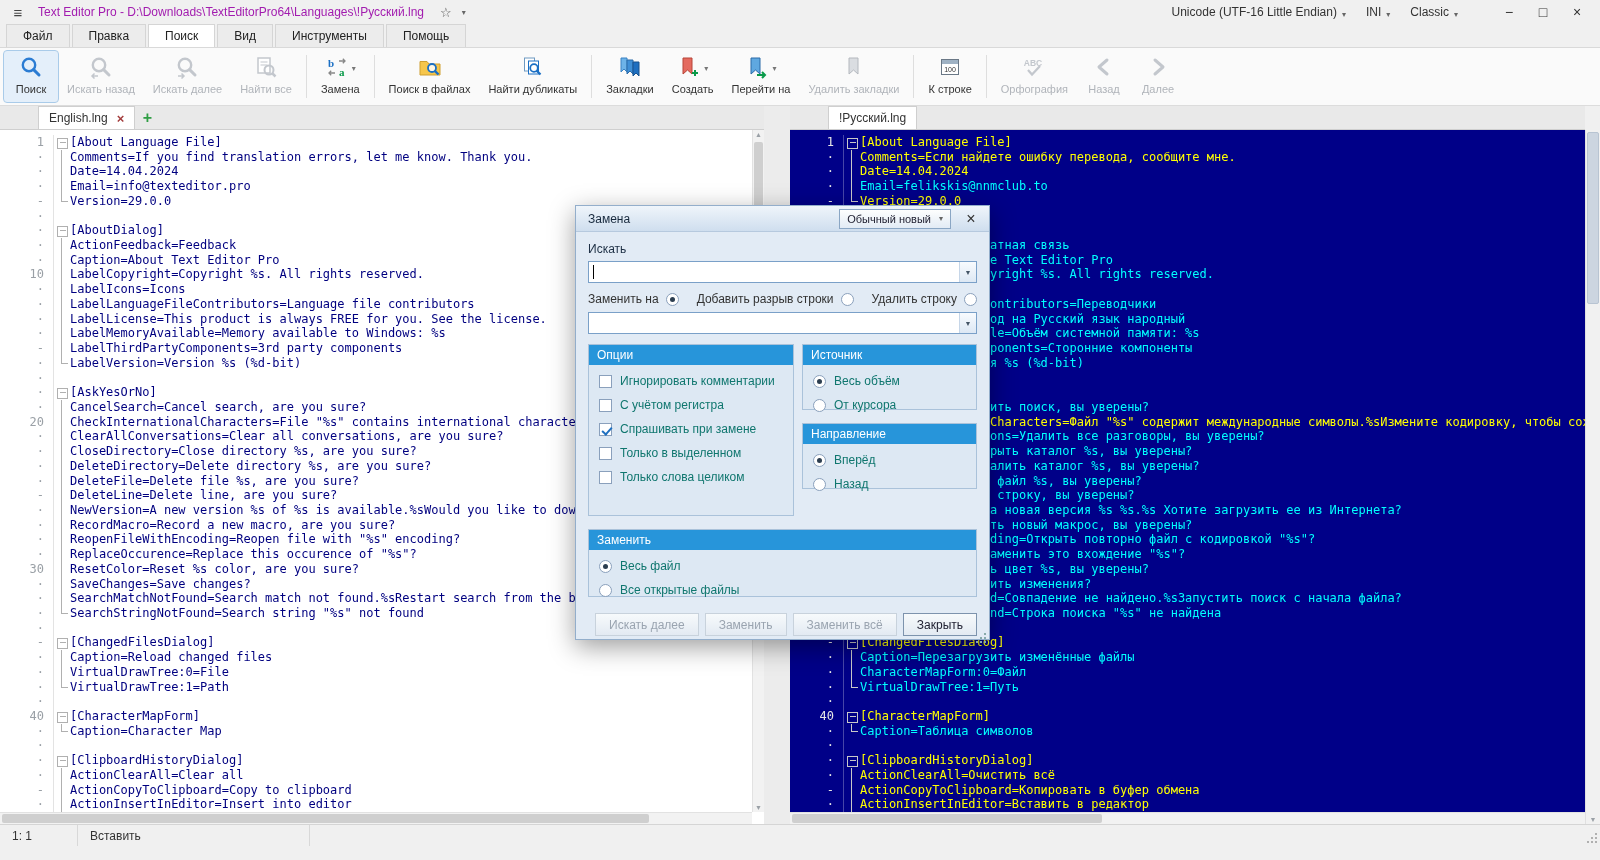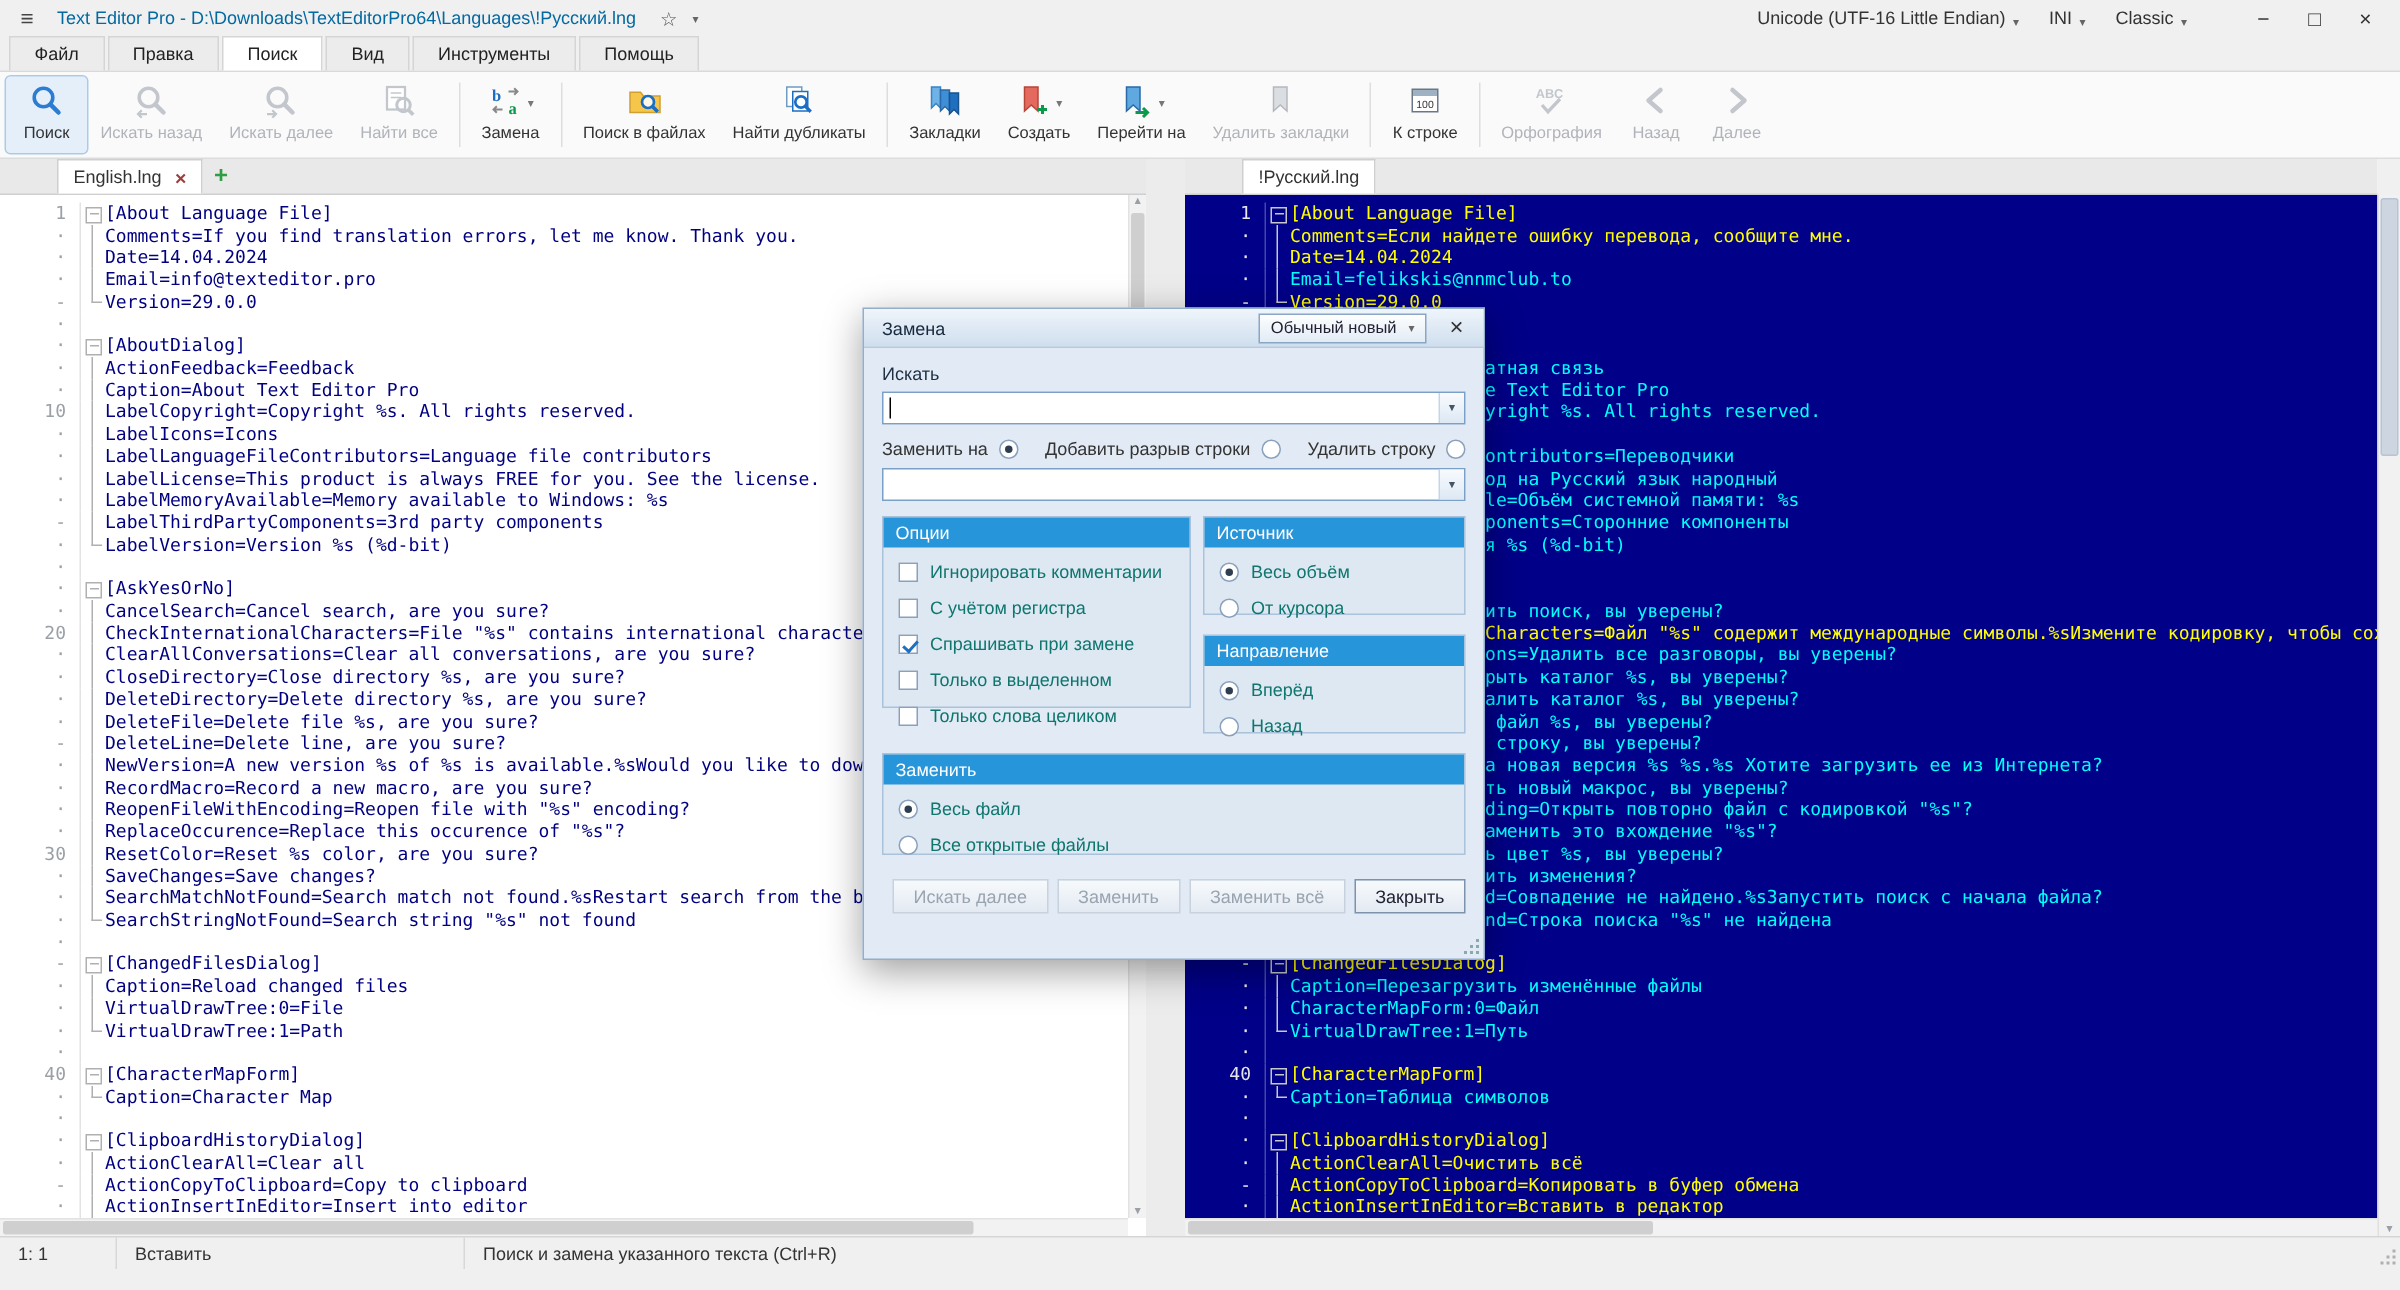--- a/index.html
+++ b/index.html
@@ -2,21 +2,21 @@
 <html style="--accent: #2b7cd3; --group-header: #2795da; --dark-bg: #000088; --yellow: #ffff00; --cyan: #00ffff; --left-text: #000080;"><head>
 <meta charset="utf-8">
 <style>
   * { box-sizing: border-box; margin: 0; padding: 0; }
   html,body { width:1600px; height:860px; overflow:hidden; }
   body { font-family:"Liberation Sans", sans-serif; font-size:12px; color:#333; background:#f0f0f0; position:relative; }
 
   
   .titlebar { position:absolute; left:0; top:0; right:0; height:24px; background:#f0f0f0; display:flex; align-items:center; padding:0 6px 0 8px; gap:10px; }
   .appmenu { font-size:15px; color:#444; width:20px; text-align:center; }
-  .wtitle { font-size:12px; color:#0369a1; white-space:nowrap; }
+  .wtitle { font-size:12px; color:#a21caf; white-space:nowrap; }
   .star { font-size:13px; color:#555; margin-left:6px; }
   .tchev { font-size:8px; color:#666; }
   .tb-right { margin-left:auto; display:flex; align-items:center; gap:20px; }
   .tctrl { display:flex; align-items:flex-end; gap:5px; color:#333; }
   .winbtns { display:flex; align-items:center; margin-left:14px; }
   .wbtn { width:34px; height:24px; display:flex; align-items:center; justify-content:center; font-size:14px; color:#333; }
 
   
   .menutabs { position:absolute; left:0; top:24px; right:0; height:24px; display:flex; align-items:flex-end; padding-left:6px; background:#f0f0f0; border-bottom:1px solid #d9d9d9; }
   .mtab { height:23px; padding:0 16px; display:flex; align-items:center; background:#ececec; border:1px solid #d5d5d5; border-bottom:none; margin-right:2px; color:#222; }
@@ -88,21 +88,21 @@
   .ritem { display:flex; align-items:center; gap:7px; }
   .radio { width:13px; height:13px; border:1px solid #8aa0bc; border-radius:50%; background:#fff; position:relative; flex:0 0 13px; }
   .radio.sel::after { content:""; position:absolute; left:3px; top:3px; width:5px; height:5px; border-radius:50%; background:#2c3e50; }
   .check { width:13px; height:13px; border:1px solid #8aa0bc; background:#fff; position:relative; flex:0 0 13px; }
   .check.on::after { content:""; position:absolute; left:2px; top:2.5px; width:8px; height:4px; border-left:2px solid #1f70c0; border-bottom:2px solid #1f70c0; transform:rotate(-48deg); }
   .cols { display:flex; gap:8px; margin-top:10px; }
   .grp { border:1px solid #aac2da; background:#dde8f3; display:flex; flex-direction:column; }
   .grp-h { height:20px; background:var(--group-header); color:#fff; display:flex; align-items:center; padding:0 8px; flex:0 0 20px; }
   .grp-body { padding:9px 10px; display:flex; flex-direction:column; gap:10px; }
   .crow,.rrow { display:flex; align-items:flex-end; gap:8px; color:#0f766e; }
-  .g-opt { flex:0 0 206px; height:128px; }
+  .g-opt { flex:0 0 206px; height:172px; }
   .rightcol { flex:1; display:flex; flex-direction:column; gap:13px; }
   .g-small { height:66px; }
   .g-scope { margin-top:13px; height:68px; }
   .dlg-btns { display:flex; justify-content:flex-end; gap:6px; margin-top:16px; }
   .dbtn { height:23px; padding:0 13px; border:1px solid #b3bfcc; background:linear-gradient(#f7fafc,#e3eaf2); color:#223; display:flex; align-items:center; }
   .dbtn.disabled { color:#9aa4b0; border-color:#c8d2dc; }
   .dbtn.primary { border-color:#7d93ad; }
   .grip { position:absolute; right:3px; bottom:3px; width:9px; height:9px; }
   .grip::after { content:""; position:absolute; right:0; bottom:0; width:2px; height:2px; background:#8aa; box-shadow:-4px 0 #8aa, 0 -4px #8aa, -4px -4px #8aa, -8px 0 #8aa, 0 -8px #8aa; }
 
@@ -549,15 +549,14 @@
         <div class="dbtn disabled">Заменить всё</div>
         <div class="dbtn primary">Закрыть</div>
       </div>
     <div class="grip"></div>
   </div>
 </div>
 
 <div class="statusbar">
   <div class="sseg s1">1: 1</div>
   <div class="sseg s2">Вставить</div>
-  <div class="sseg s3">Поиск и замена указанного текста (Ctrl+R)</div>
   <div class="sgrip"></div>
 </div>
 
 </body></html>

